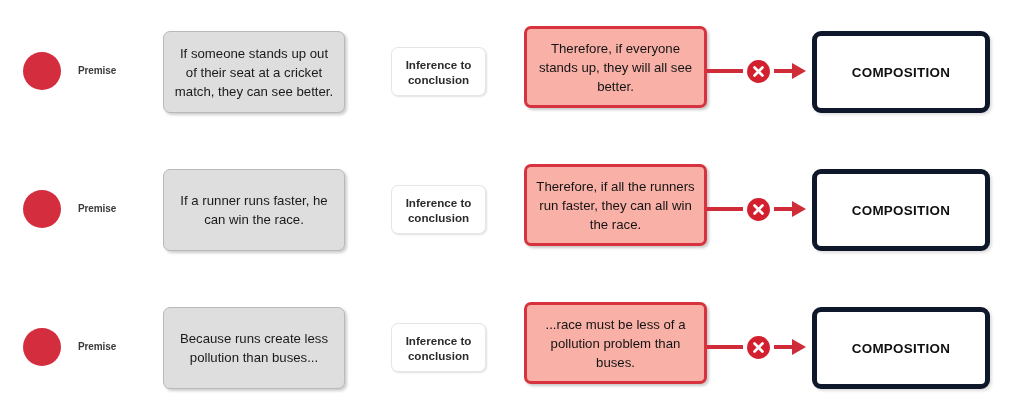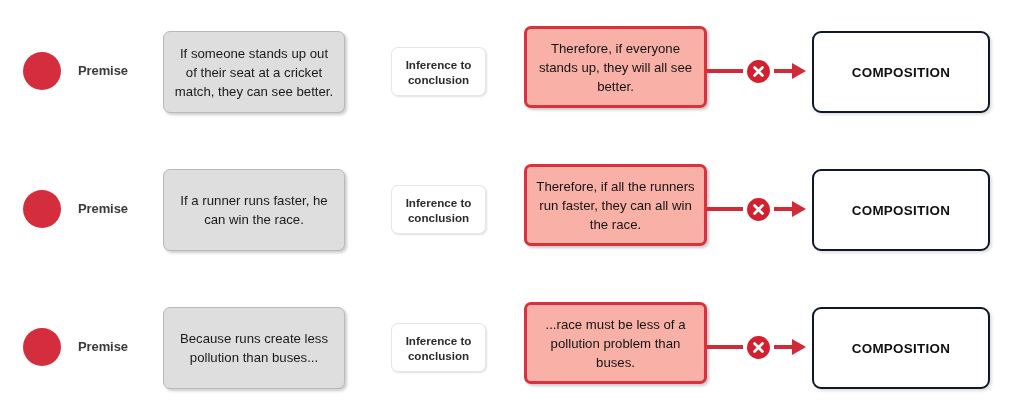--- a/index.html
+++ b/index.html
@@ -43,21 +43,21 @@
   }
 
   
   .premise-label {
     position: absolute;
     left: 78px;
     top: 40px;
     width: 78px;
     height: 18px;
     line-height: 18px;
-    font-size: 13px;
+    font-size: 10px;
     font-weight: bold;
     color: #3a3a3a;
     letter-spacing: -0.1px;
     filter: blur(0.55px);
     white-space: nowrap;
   }
 
   
   .premise-box {
     position: absolute;
@@ -162,21 +162,21 @@
 
   
   .composition-box {
     position: absolute;
     left: 812px;
     top: 9px;
     width: 178px;
     height: 82px;
     box-sizing: border-box;
     background: #ffffff;
-    border: 2px solid #0f172a;
+    border: 5px solid #0f172a;
     border-radius: 9px;
     box-shadow: 2px 2px 3px rgba(0,0,0,0.13);
     display: flex;
     align-items: center;
     justify-content: center;
     text-align: center;
     font-size: 13.4px;
     font-weight: bold;
     letter-spacing: 0.3px;
     color: #101010;

